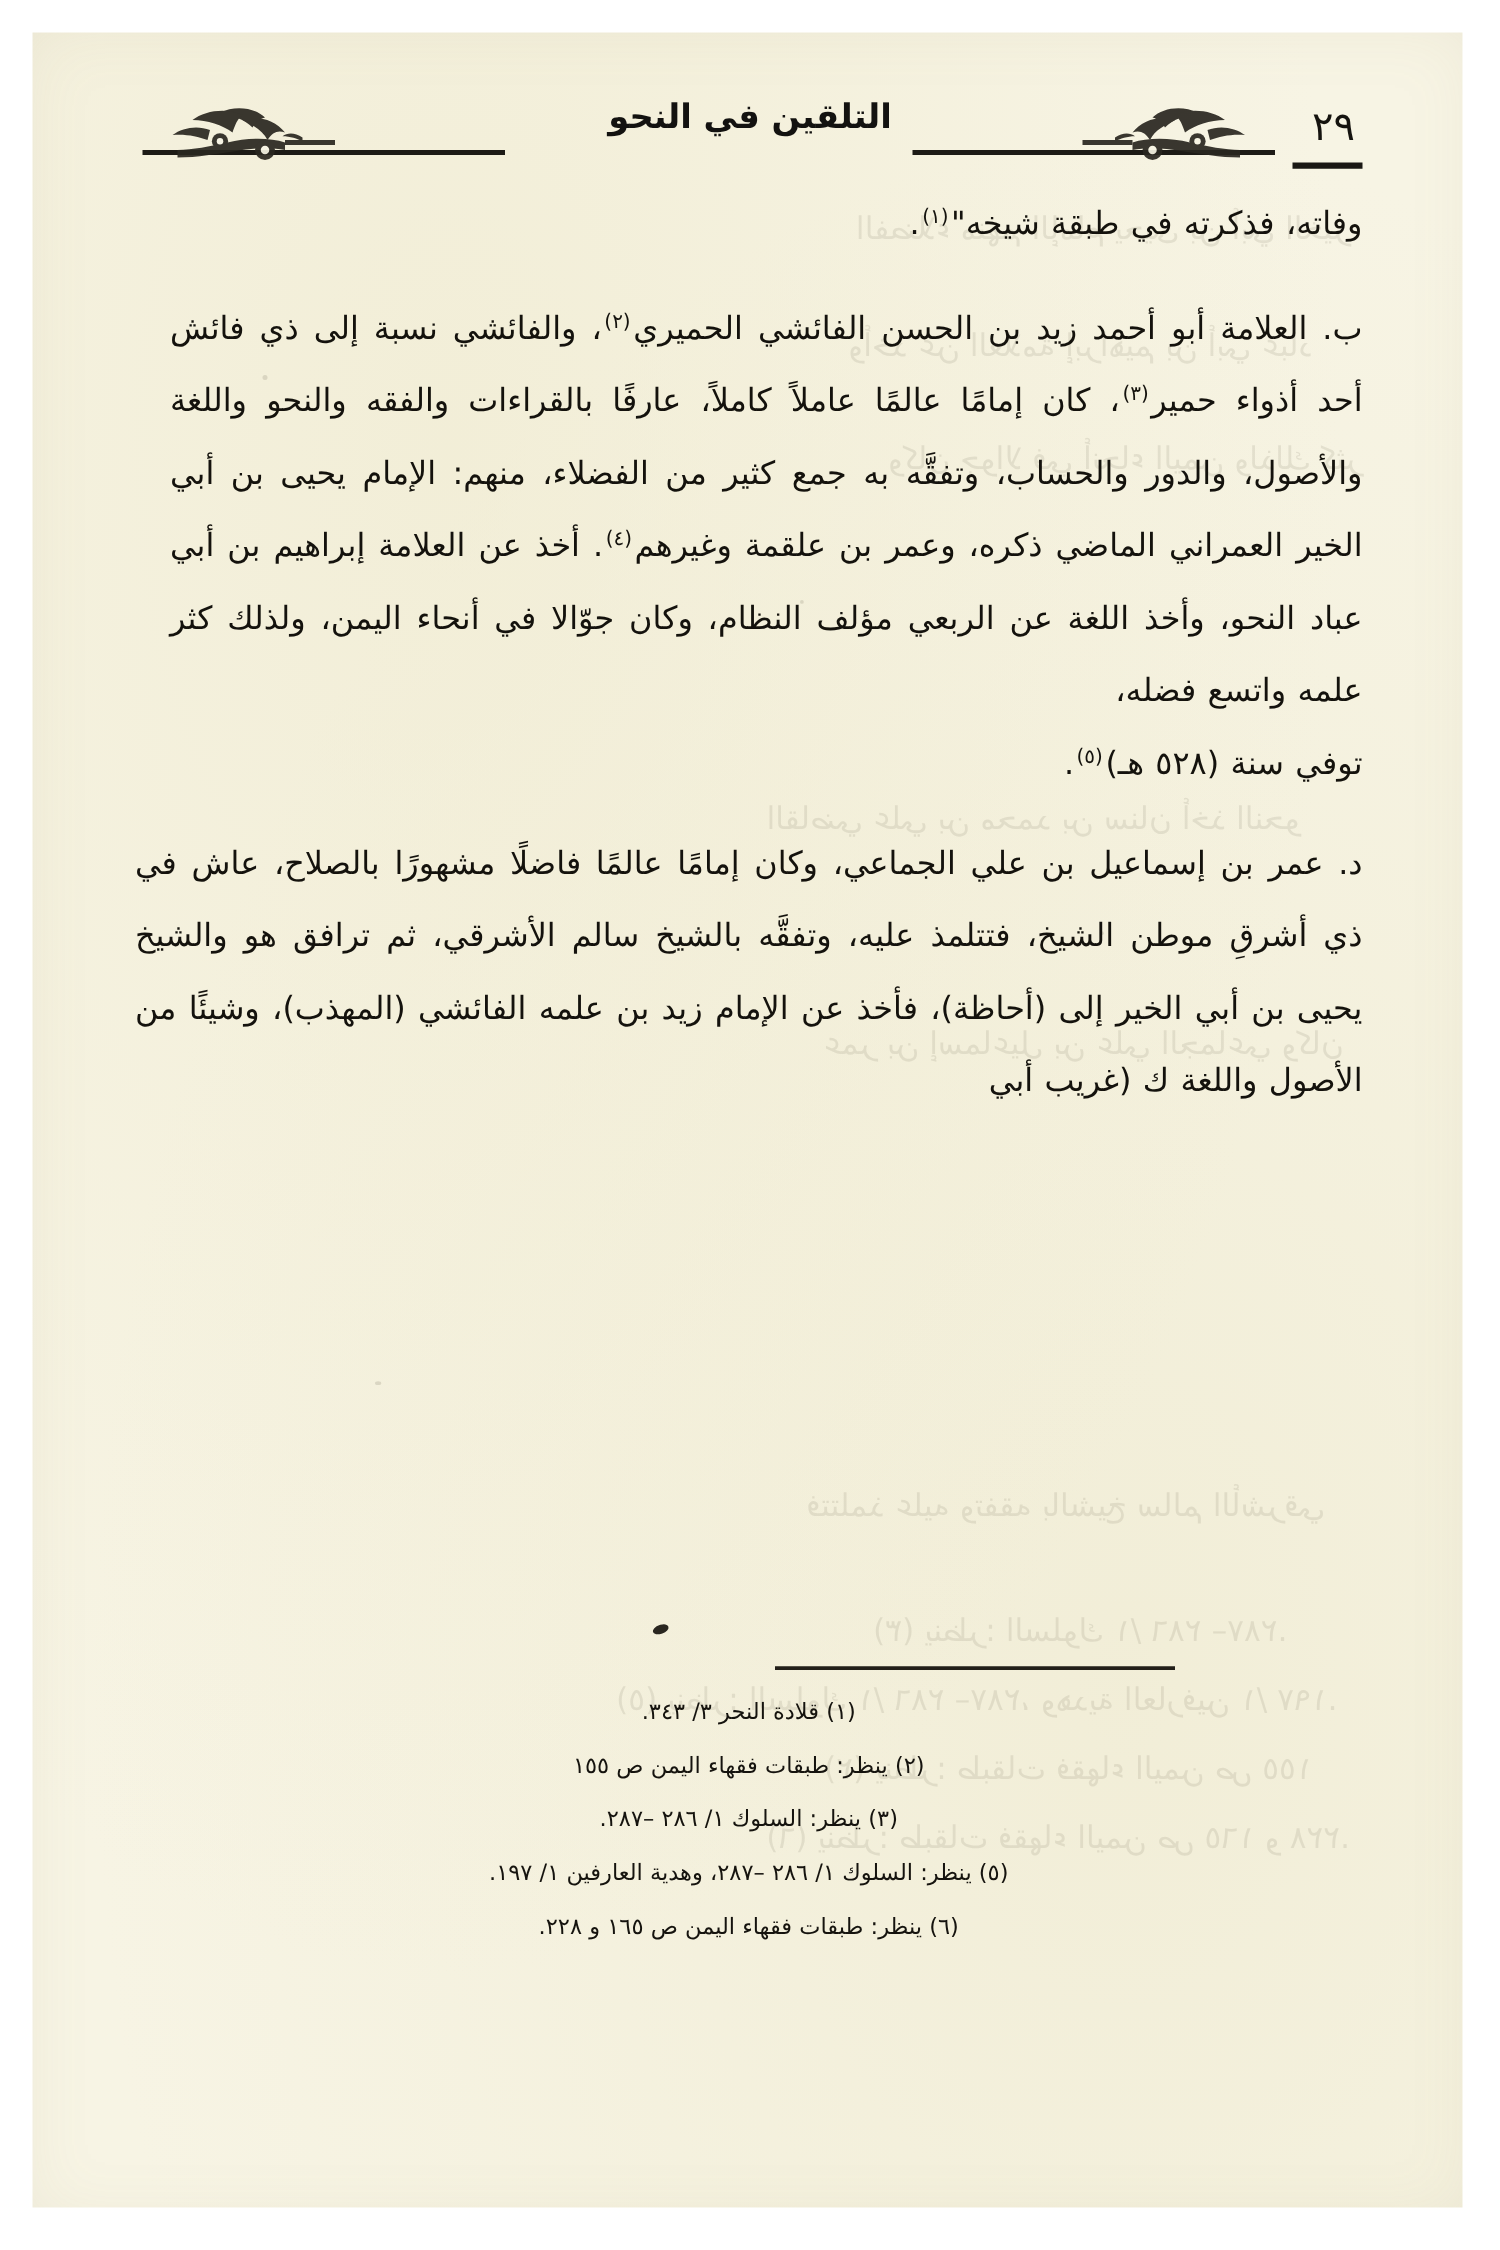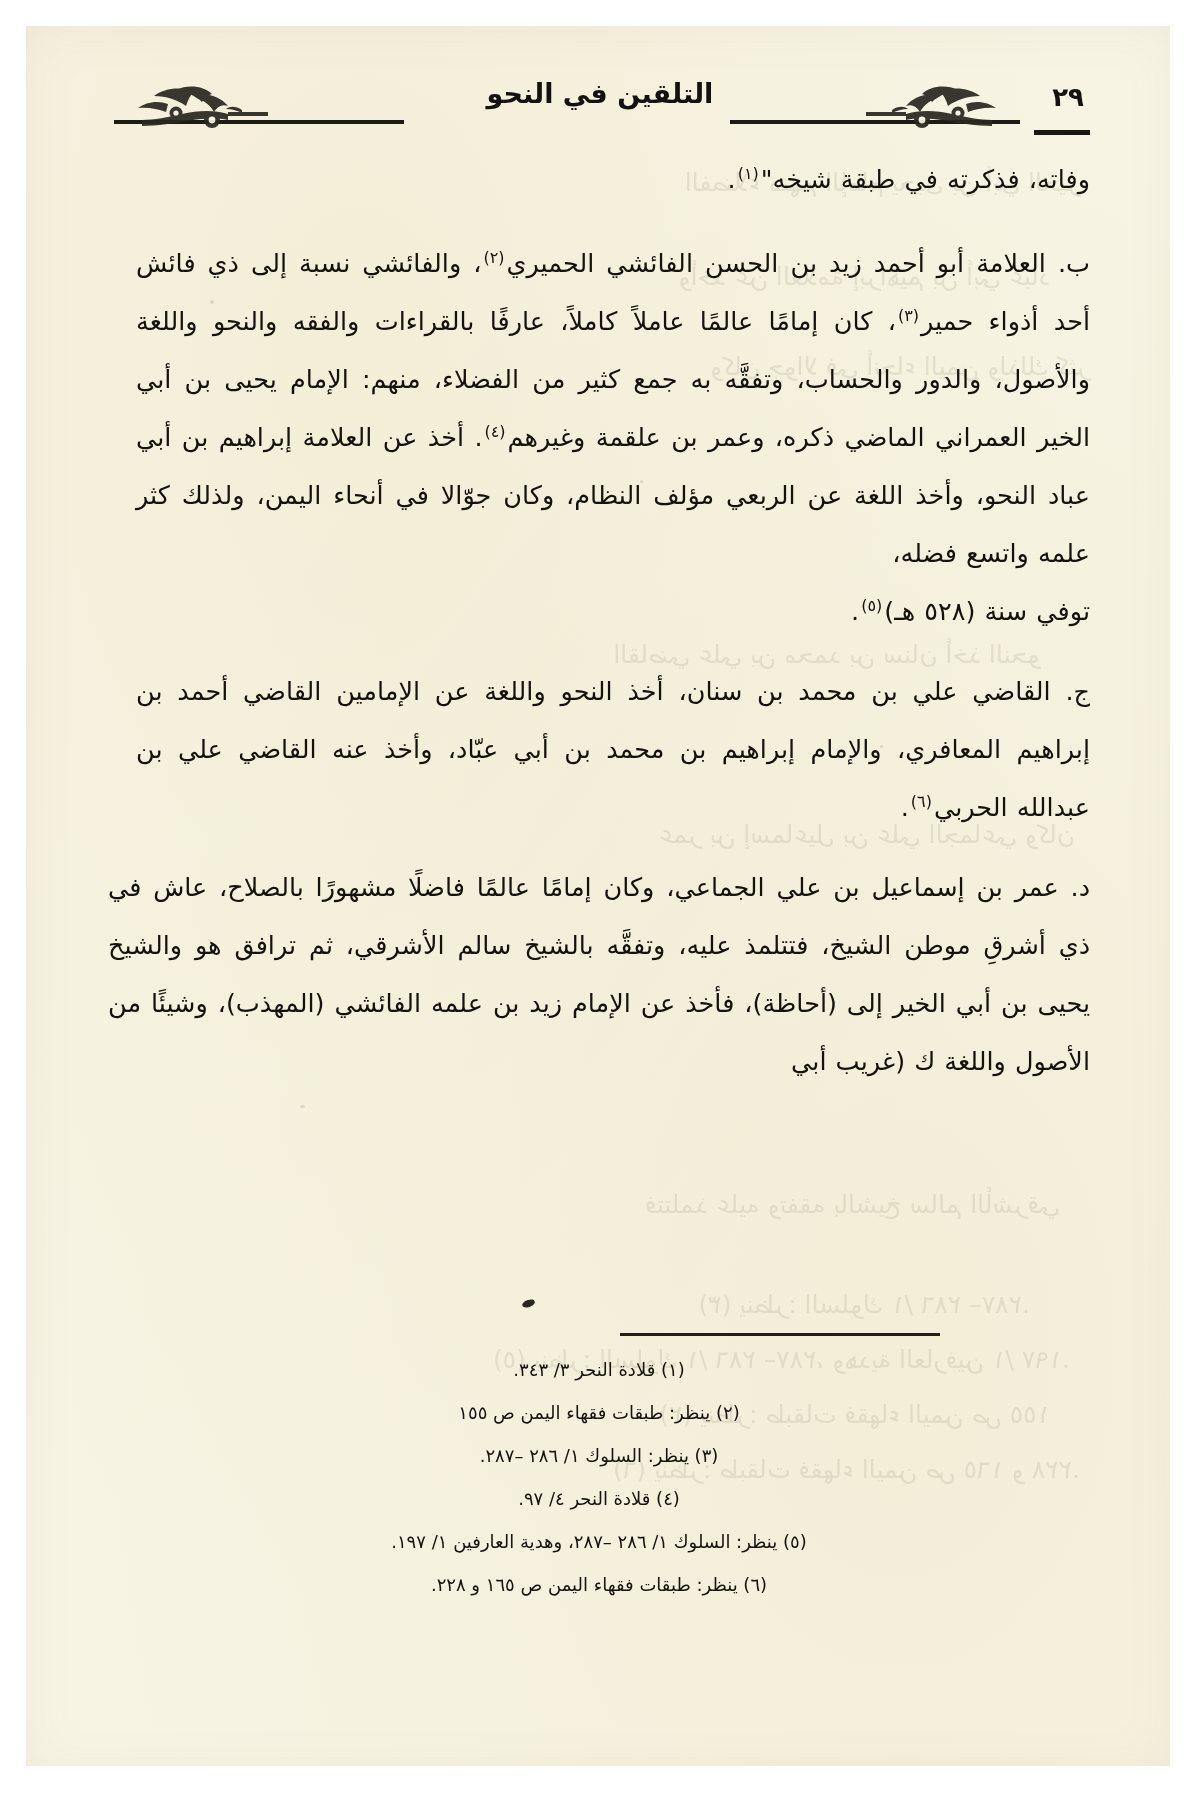--- a/index.html
+++ b/index.html
@@ -78,22 +78,22 @@
     text-align: center;
     font-size: 27px;
     font-weight: bold;
     color: #131210;
     letter-spacing: 0px;
   }
   .page-number {
     position: absolute;
     right: 6px;
     top: 8px;
-    font-size: 26px;
-    font-weight: bold;
+    font-size: 32px;
+    font-weight: normal;
     color: #15130f;
   }
   .pagenum-rule {
     position: absolute;
     right: 0px;
     top: 56px;
     width: 56px;
     height: 5px;
     background: #1a1814;
   }
@@ -266,34 +266,32 @@
       </svg>
     </div>
   </div>
 
   <div class="body">
 
     <p class="para first"><span>وفاته، فذكرته في طبقة شيخه"</span><sup class="fn">(١)</sup><span>.</span></p>
 
     <p class="para gap"><span>ب. العلامة أبو أحمد زيد بن الحسن الفائشي الحميري</span><sup class="fn">(٢)</sup><span>، والفائشي نسبة إلى ذي فائش أحد أذواء حمير</span><sup class="fn">(٣)</sup><span>، كان إمامًا عالمًا عاملاً كاملاً، عارفًا بالقراءات والفقه والنحو واللغة والأصول، والدور والحساب، وتفقَّه به جمع كثير من الفضلاء، منهم: الإمام يحيى بن أبي الخير العمراني الماضي ذكره، وعمر بن علقمة وغيرهم</span><sup class="fn">(٤)</sup><span>. أخذ عن العلامة إبراهيم بن أبي عباد النحو، وأخذ اللغة عن الربعي مؤلف النظام، وكان جوّالا في أنحاء اليمن، ولذلك كثر علمه واتسع فضله،</span><span class="ctr"><span>توفي سنة (٥٢٨ هـ)</span><sup class="fn">(٥)</sup><span>.</span></span></p>
 
-    <p class="para gap"><span>ج. القاضي علي بن محمد بن سنان، أخذ النحو واللغة عن الإمامين القاضي أحمد بن إبراهيم المعافري، والإمام إبراهيم بن محمد بن أبي عبّاد، وأخذ عنه القاضي علي بن عبدالله الحربي</span><sup class="fn">(٦)</sup><span>.</span></p>
 
     <p class="para"><span>د. عمر بن إسماعيل بن علي الجماعي، وكان إمامًا عالمًا فاضلًا مشهورًا بالصلاح، عاش في ذي أشرقِ موطن الشيخ، فتتلمذ عليه، وتفقَّه بالشيخ سالم الأشرقي، ثم ترافق هو والشيخ يحيى بن أبي الخير إلى (أحاظة)، فأخذ عن الإمام زيد بن علمه الفائشي (المهذب)، وشيئًا من الأصول واللغة ك (غريب أبي</span></p>
 
   </div>
 
   <div class="fn-mark-dot"></div>
   <div class="fn-rule"></div>
 
   <div class="footnotes">
     <div class="fn-item">(١) قلادة النحر ٣/ ٣٤٣.</div>
     <div class="fn-item">(٢) ينظر: طبقات فقهاء اليمن ص ١٥٥</div>
     <div class="fn-item">(٣) ينظر: السلوك ١/ ٢٨٦ –٢٨٧.</div>
-    <div class="fn-item">(٤) قلادة النحر ٤/ ٩٧.</div>
     <div class="fn-item">(٥) ينظر: السلوك ١/ ٢٨٦ –٢٨٧، وهدية العارفين ١/ ١٩٧.</div>
     <div class="fn-item">(٦) ينظر: طبقات فقهاء اليمن ص ١٦٥ و ٢٢٨.</div>
   </div>
 
   <div class="page-vignette"></div>
   <div class="edge-top"></div>
   <div class="edge-bottom"></div>
   <div class="edge-left"></div>
   <div class="edge-right"></div>
 

